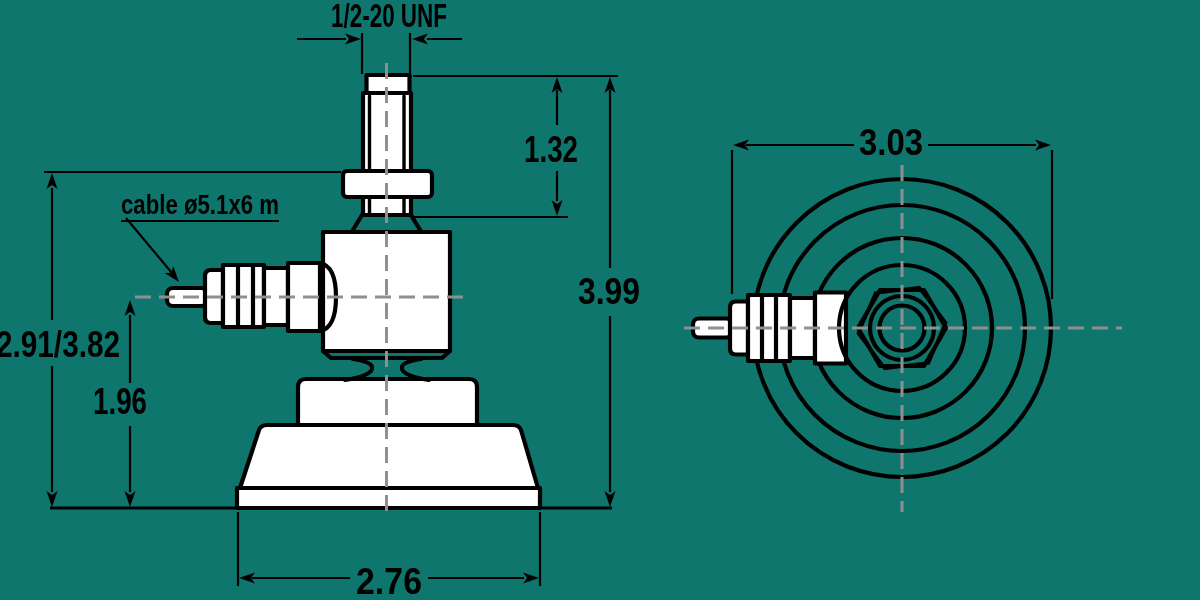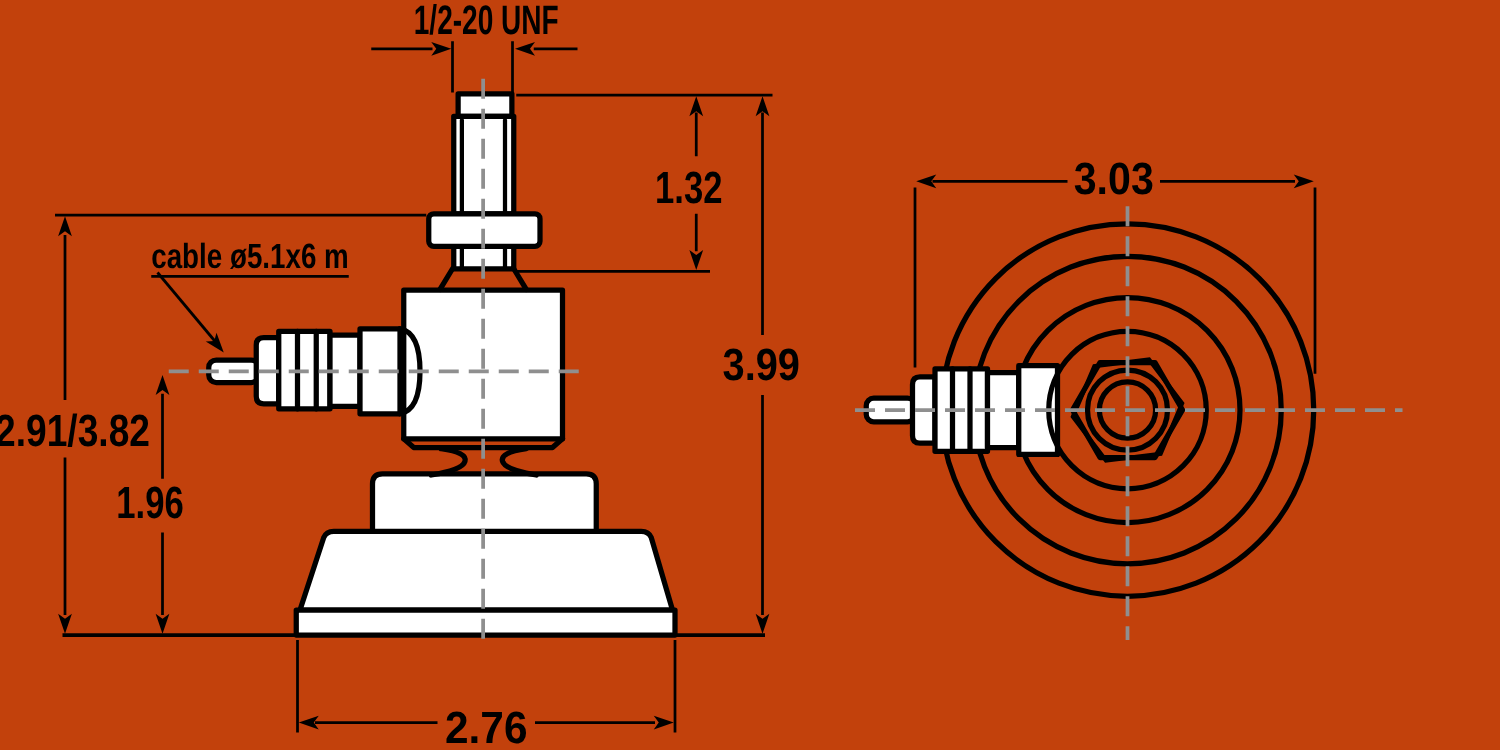--- a/index.html
+++ b/index.html
@@ -1,16 +1,16 @@
 <!DOCTYPE html>
 <html><head>
 <meta charset="utf-8">
 <style>
   html,body{margin:0;padding:0;background:#ffffff;}
-  .stage{position:relative;width:1200px;height:600px;background:#c2410c;overflow:hidden;}
+  .stage{position:relative;width:1200px;height:600px;background:#0f766e;overflow:hidden;}
   svg{display:block;}
   text{font-family:"Liberation Sans","DejaVu Sans",sans-serif;font-weight:700;fill:#000;}
   .dim-text{font-size:36px;}
   .spec-text{font-size:33px;}
   .cable-text{font-size:28px;}
   .outline{stroke:#000;stroke-width:4.2;fill:none;stroke-linejoin:round;stroke-linecap:round;}
   .outline-fill{stroke:#000;stroke-width:4.2;fill:#fff;stroke-linejoin:round;}
   .thin-line{stroke:#000;stroke-width:3.4;fill:none;stroke-linecap:round;}
   .dim-line{stroke:#000;stroke-width:2.2;fill:none;stroke-linecap:butt;}
   .ground{stroke:#000;stroke-width:3;fill:none;}

